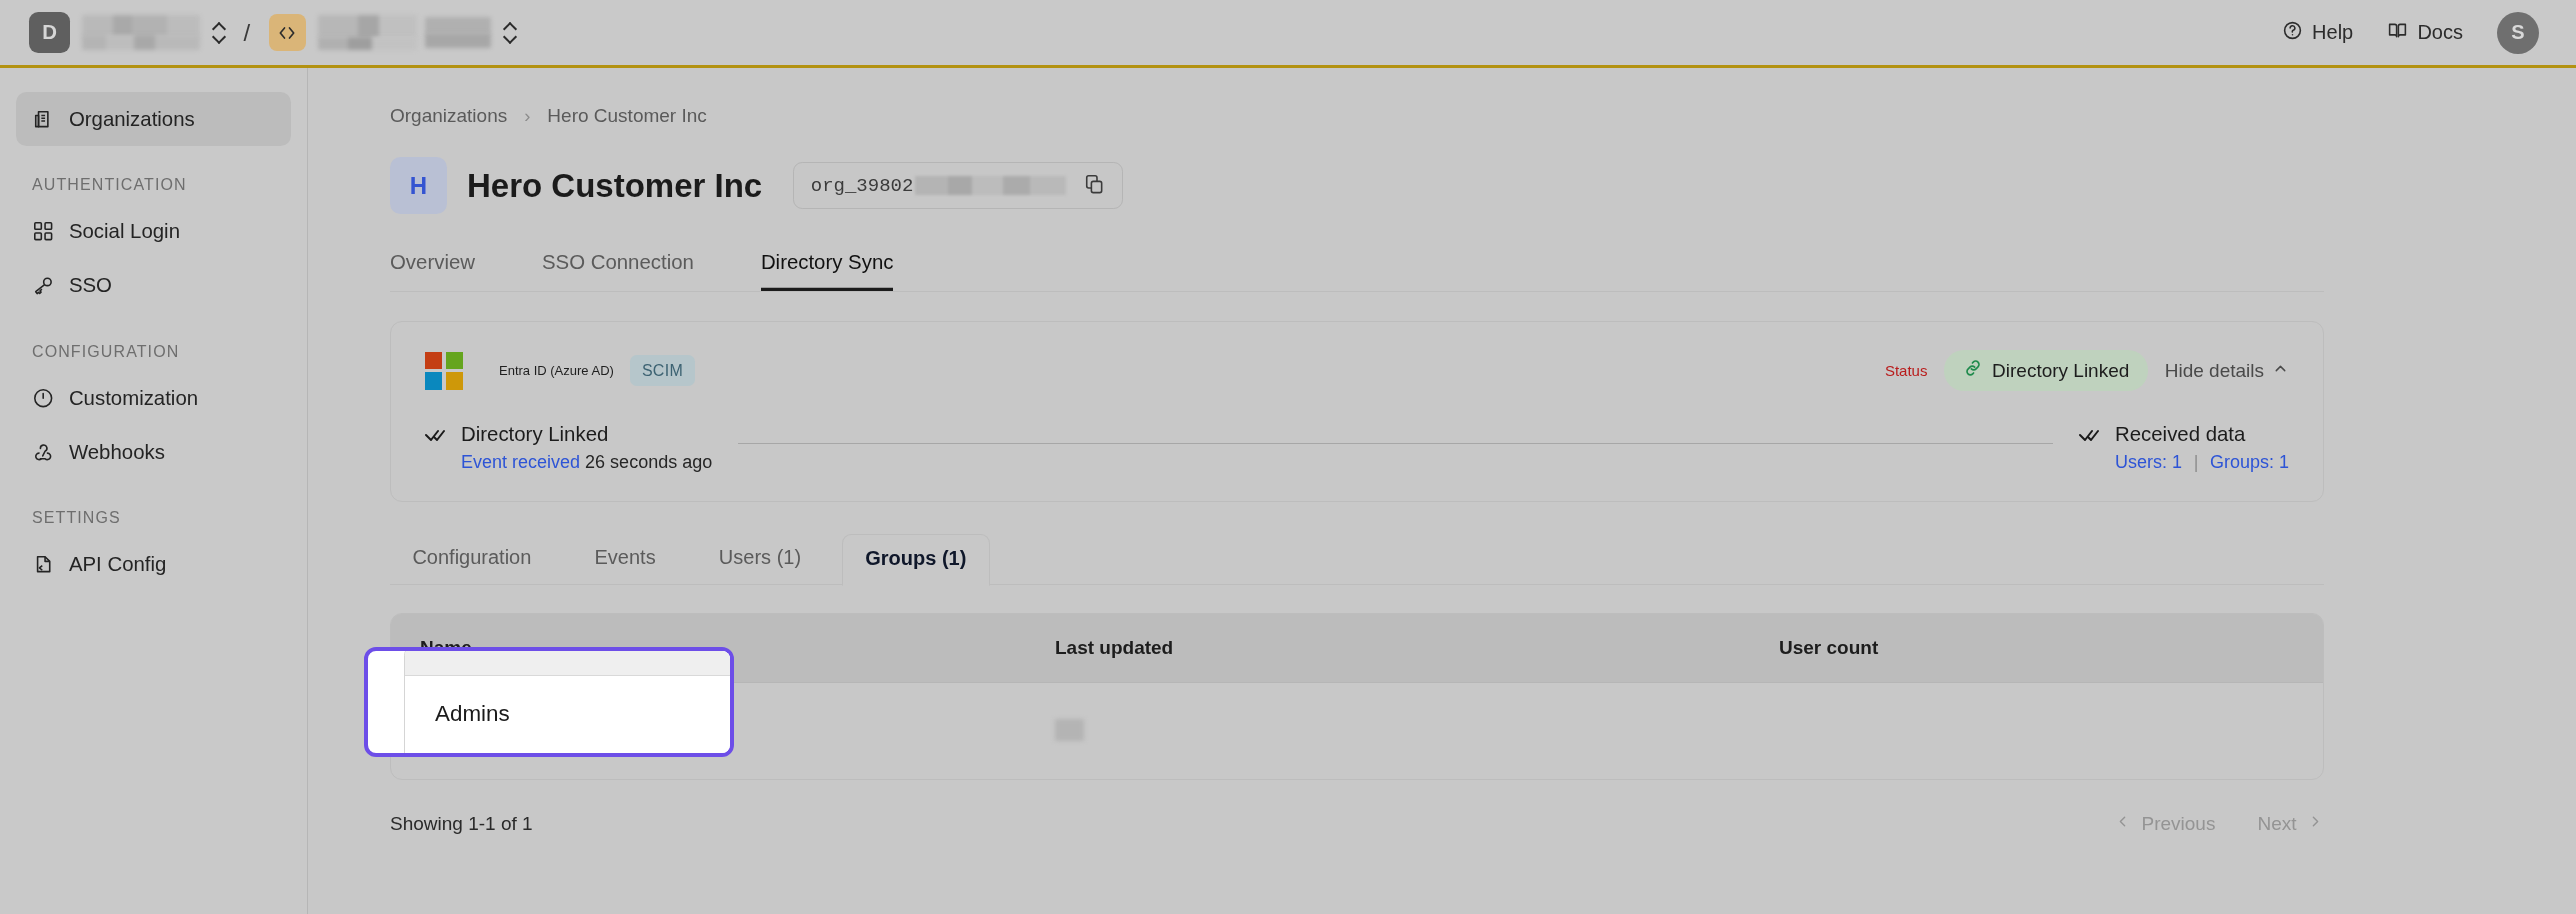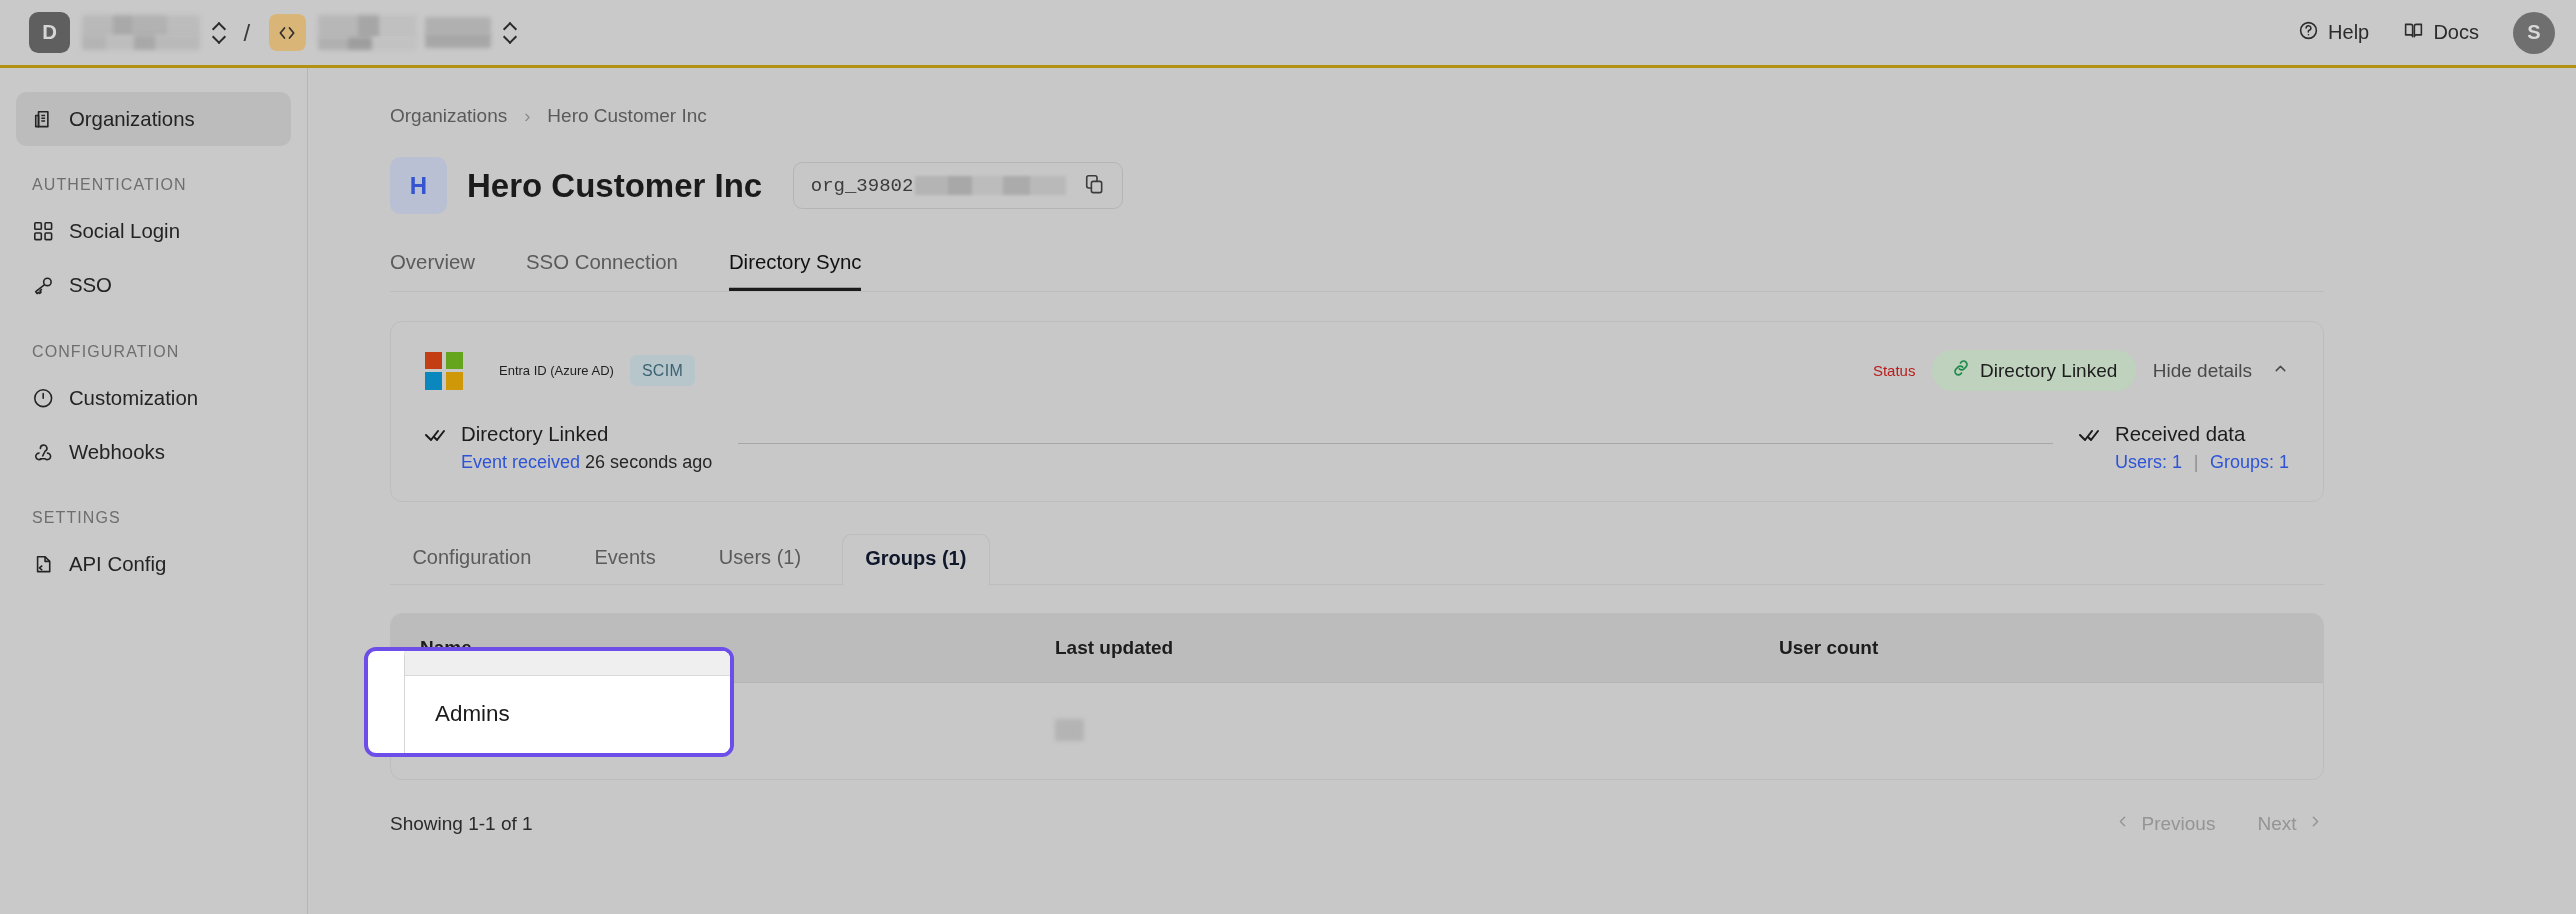--- a/index.html
+++ b/index.html
@@ -46,21 +46,21 @@
     color:#2d2d2d; font-size: 17px; font-family:"Liberation Mono", monospace;
   }
   .blur-b { width: 99px; height: 22.4px; background:
       linear-gradient(90deg,#b7b7b7 0 40%,#a6a6a6 40% 62%,#c0c0c0 62% 100%); filter: blur(2px);}
   .blur-b2 { width: 99px; height: 13px; background:
       linear-gradient(90deg,#b0b0b0 0 30%,#9e9e9e 30% 55%,#c2c2c2 55% 100%); filter: blur(2px); margin-top:-1.3px;}
   .blur-c { width: 66px; height: 17px; background: #b0b0b0; filter: blur(2px); }
   .blur-c2{ width: 66px; height: 14.5px; background: #a7a7a7; filter: blur(2px); margin-top:-1.3px;}
 
   .topbar-right {
-    margin-left:auto; display:flex; align-items:center; gap: 34px; padding-right: 21px;
+    margin-left:auto; display:flex; align-items:center; gap: 34px; padding-right: 37px;
   }
   .tb-link { display:flex; align-items:center; gap:9.2px; font-size:20px; color:#2c2c2c; }
   .avatar-rd {
     width: 42px; height: 42px; border-radius: 50%; background:#6f6f6f;
     color:#d9d9d9; font-size:20px; font-weight:600;
     display:flex; align-items:center; justify-content:center;
   }
 
   
   .sidebar {
@@ -98,21 +98,21 @@
     display:flex; align-items:center; gap:17px; margin-left: 10.5px;
     border:1.3px solid #b5b5b5; border-radius: 9.2px;
     height: 47px; padding: 0 17px; background: #c7c7c7;
   }
   .org-id-txt { font-family:"Liberation Mono", monospace; font-size:19px; color:#3b3b3b; display:flex; align-items:center;}
   .org-id-blur { display:inline-block; width:151px; height:18.4px; margin-left:1.3px;
     background: linear-gradient(90deg,#b4b4b4 0 22%,#a8a8a8 22% 38%,#bcbcbc 38% 58%,#ababab 58% 76%,#b9b9b9 76% 100%);
     filter: blur(1.6px); }
 
   .tabs {
-    display:flex; gap: 0; margin-top: 37px;
+    display:flex; gap: 16px; margin-top: 37px;
     border-bottom: 1.3px solid #bdbdbd; width: 1934px;
   }
   .tab { font-size:20.4px; color:#5b5b5b; padding: 0 0 17px 0; margin-right: 51px; }
   .tab.active { color:#111; font-weight:400; box-shadow: inset 0 -3.3px 0 0 #1b1b1b; }
 
   .card {
     margin-top: 29px; width: 1934px;
     border: 1.3px solid #bdbdbd; border-radius: 12px; background:#c8c8c8;
     padding: 28px 34px;
   }
@@ -124,21 +124,21 @@
     margin-left: 16px; background:#b6c6cb; color:#3c6272;
     font-size: 16px; border-radius: 6.6px; padding: 6.6px 12px; letter-spacing:0.3px;
   }
   .status-wrap { margin-left:auto; display:flex; align-items:center; gap:17px; }
   .status-label { font-size:15px; color:#b91c1c; }
   .status-badge {
     display:flex; align-items:center; gap:9.2px;
     background:#bfd2be; color:#1d1d1d; font-size:19px;
     border-radius: 20px; padding: 8px 18.4px;
   }
-  .hide-details { display:flex; align-items:center; gap:20px; font-size:19px; color:#4a4a4a; }
+  .hide-details { display:flex; align-items:center; gap:8px; font-size:19px; color:#4a4a4a; }
 
   .steps { display:flex; align-items:flex-start; margin-top: 32px; }
   .step { display:flex; align-items:flex-start; gap:12px; }
   .step-body .step-title { font-size:20.4px; color:#1c1c1c; }
   .step-body .step-sub { font-size:18px; color:#262626; margin-top: 6px; }
   .lnk { color:#2d54d6; }
   .lnk-sep { color:#8e8e8e; margin:0 6.6px; }
   .connector { flex:1; height:1.3px; background:#a7a7a7; margin: 20px 26px 0 26px; }
   .step.right { text-align:left; }
 

